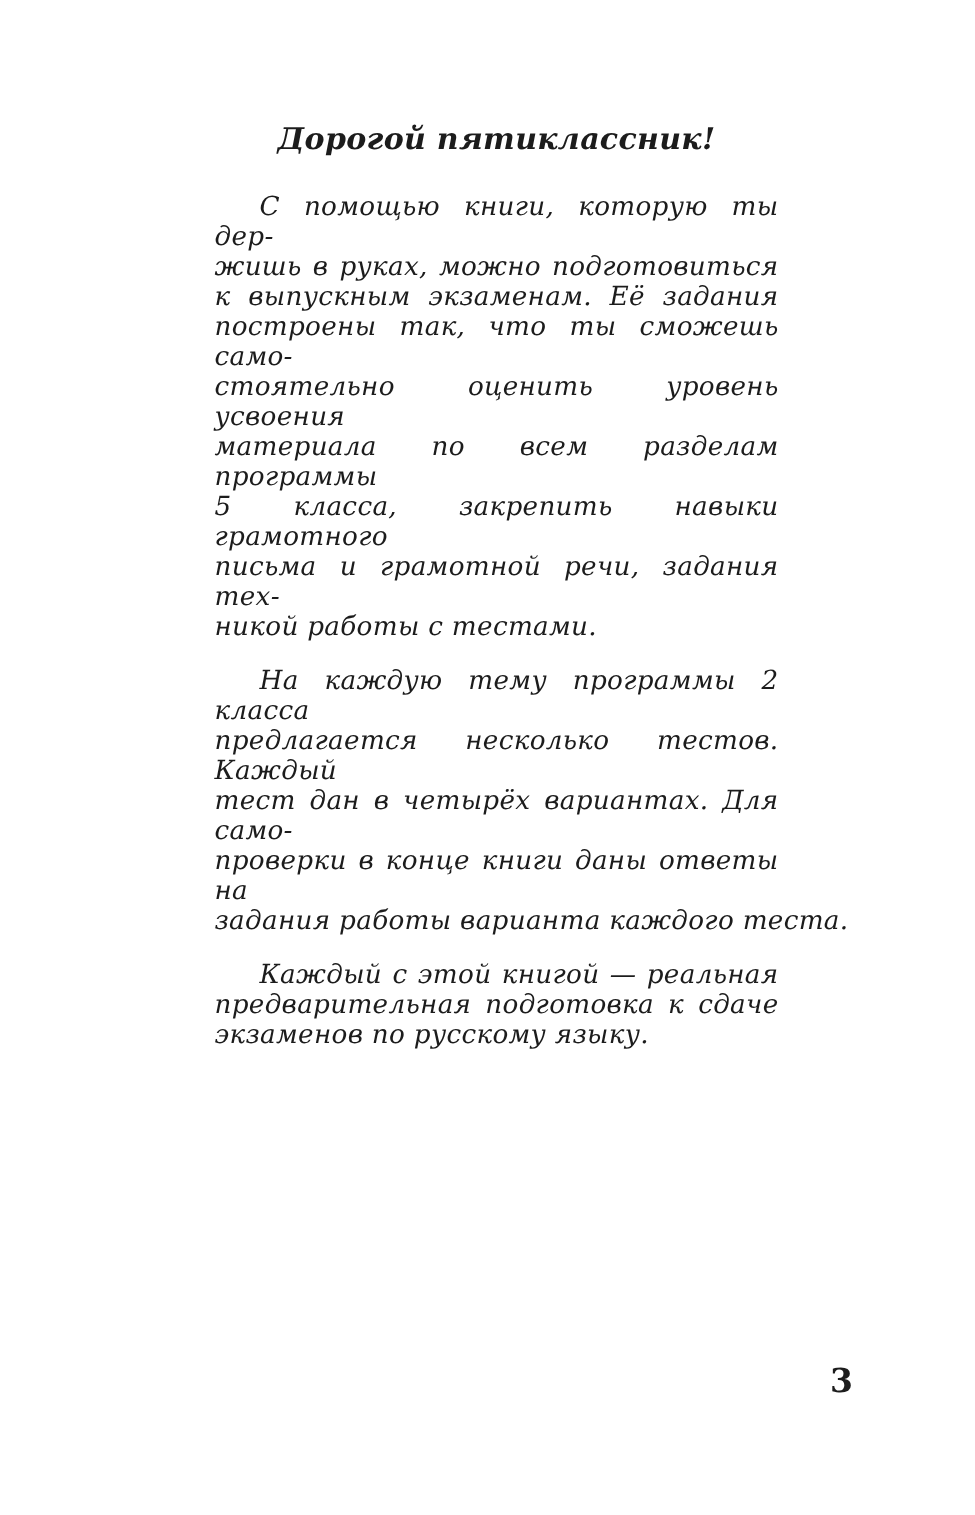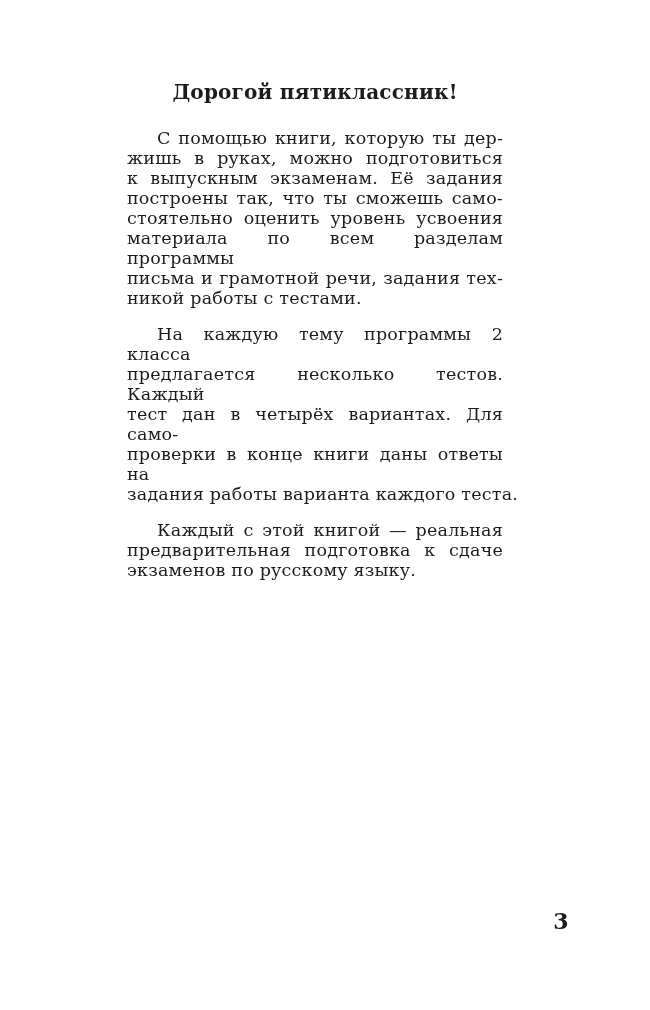--- a/index.html
+++ b/index.html
@@ -15,23 +15,24 @@
     position: relative;
     width: 650px;
     height: 1010px;
     background: var(--bg);
     color: var(--text);
     font-family: "DejaVu Serif", serif;
     overflow: hidden;
   }
   .content {
     position: absolute;
-    left: 111px;
+    left: 127px;
     top: 80px;
     width: 408px;
+    font-style: italic;
   }
   .title {
     margin: 0 0 24px 0;
     font-size: 20px;
     font-weight: bold;
     line-height: 24px;
     text-align: center;
     letter-spacing: 0.2px;
   }
   .paragraph {
@@ -69,20 +70,21 @@
   <div class="content">
     <h1 class="title">Дорогой пятиклассник!</h1>
     <div class="body" id="body-text">
         <div class="paragraph">
           <div class="line first">С помощью книги, которую ты дер-</div>
           <div class="line">жишь в руках, можно подготовиться</div>
           <div class="line">к выпускным экзаменам. Её задания</div>
           <div class="line">построены так, что ты сможешь само-</div>
           <div class="line">стоятельно оценить уровень усвоения</div>
           <div class="line">материала по всем разделам программы</div>
+          <div class="line">5 класса, закрепить навыки грамотного</div>
           <div class="line">письма и грамотной речи, задания тех-</div>
           <div class="line last">никой работы с тестами.</div>
         </div>
         <div class="paragraph">
           <div class="line first">На каждую тему программы 2 класса</div>
           <div class="line">предлагается несколько тестов. Каждый</div>
           <div class="line">тест дан в четырёх вариантах. Для само-</div>
           <div class="line">проверки в конце книги даны ответы на</div>
           <div class="line last">задания работы варианта каждого теста.</div>
         </div>

